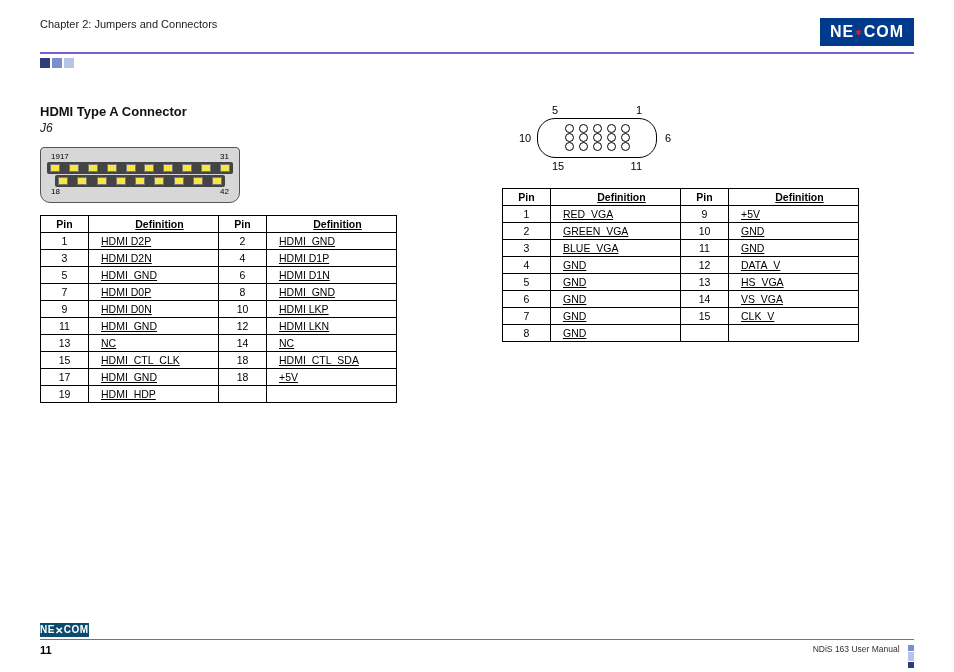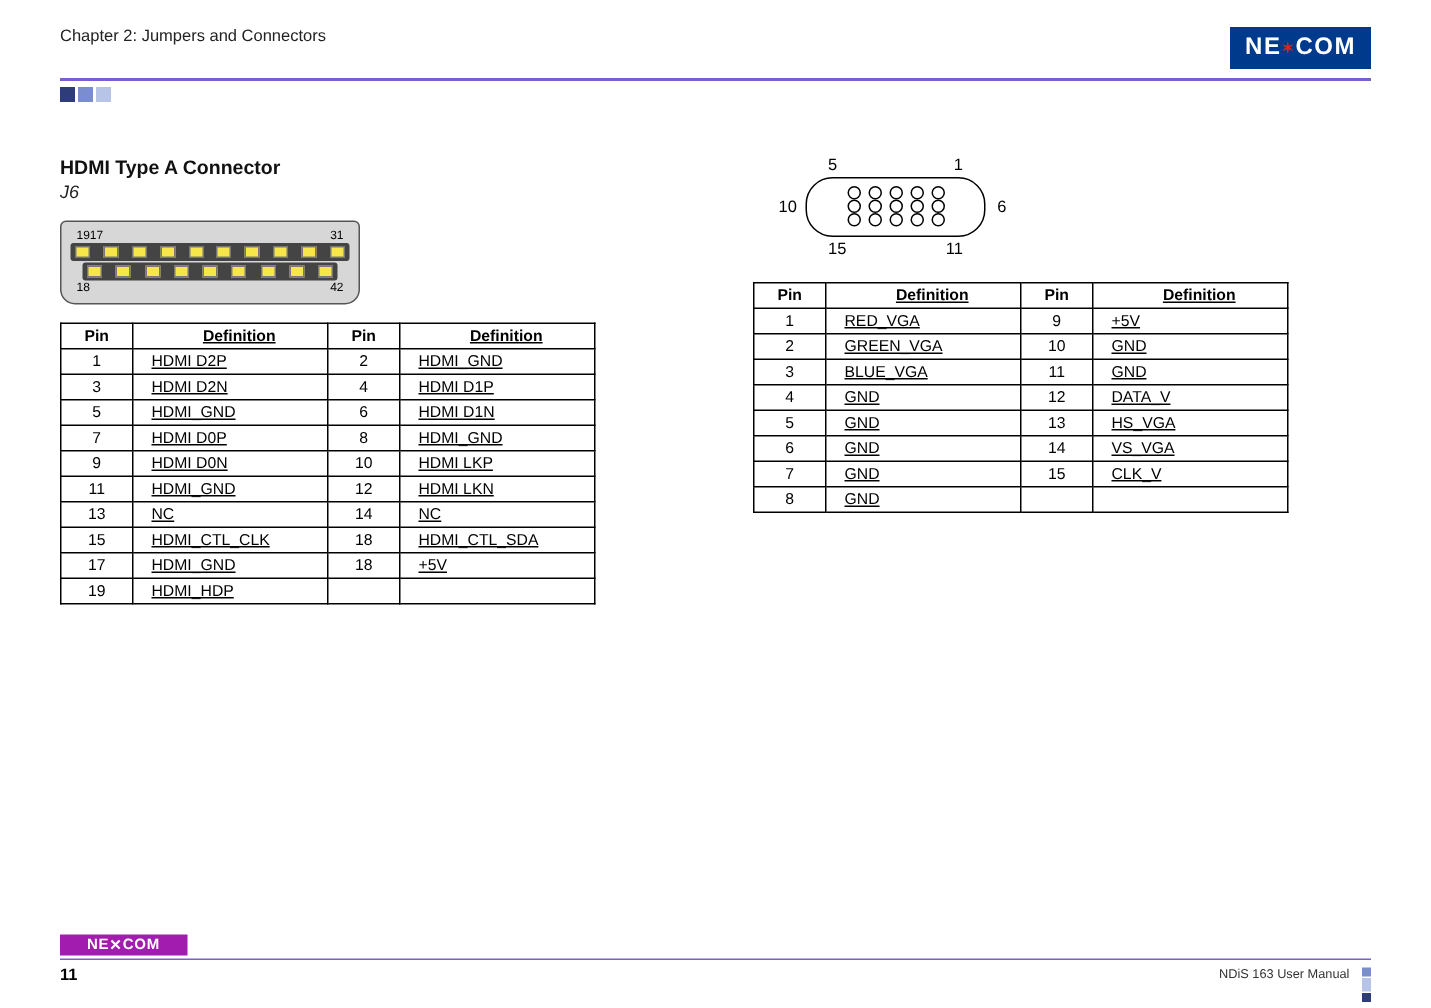--- a/index.html
+++ b/index.html
@@ -171,25 +171,25 @@
     margin-bottom: 3px;
   }
   .footer-row {
     display: flex;
     justify-content: space-between;
     align-items: center;
     font-size: 8.5px;
     color: #333;
   }
   .footer-logo {
-    background: #a21caf;
+    background: #0c4a6e;
     color: #fff;
     font-weight: bold;
     font-size: 10px;
-    padding: 1px 18px;
+    padding: 1px 0;
     letter-spacing: 0.5px;
     margin-bottom: 2px;
     display: inline-block;
   }
   .page-num { font-weight: bold; font-size: 11px; color: #000; }
   .footer-right-sq {
     display: inline-flex; flex-direction: column; gap:1px; margin-left:6px;
     vertical-align: middle;
   }
   .footer-right-sq-row { display:flex; gap:1px;}

